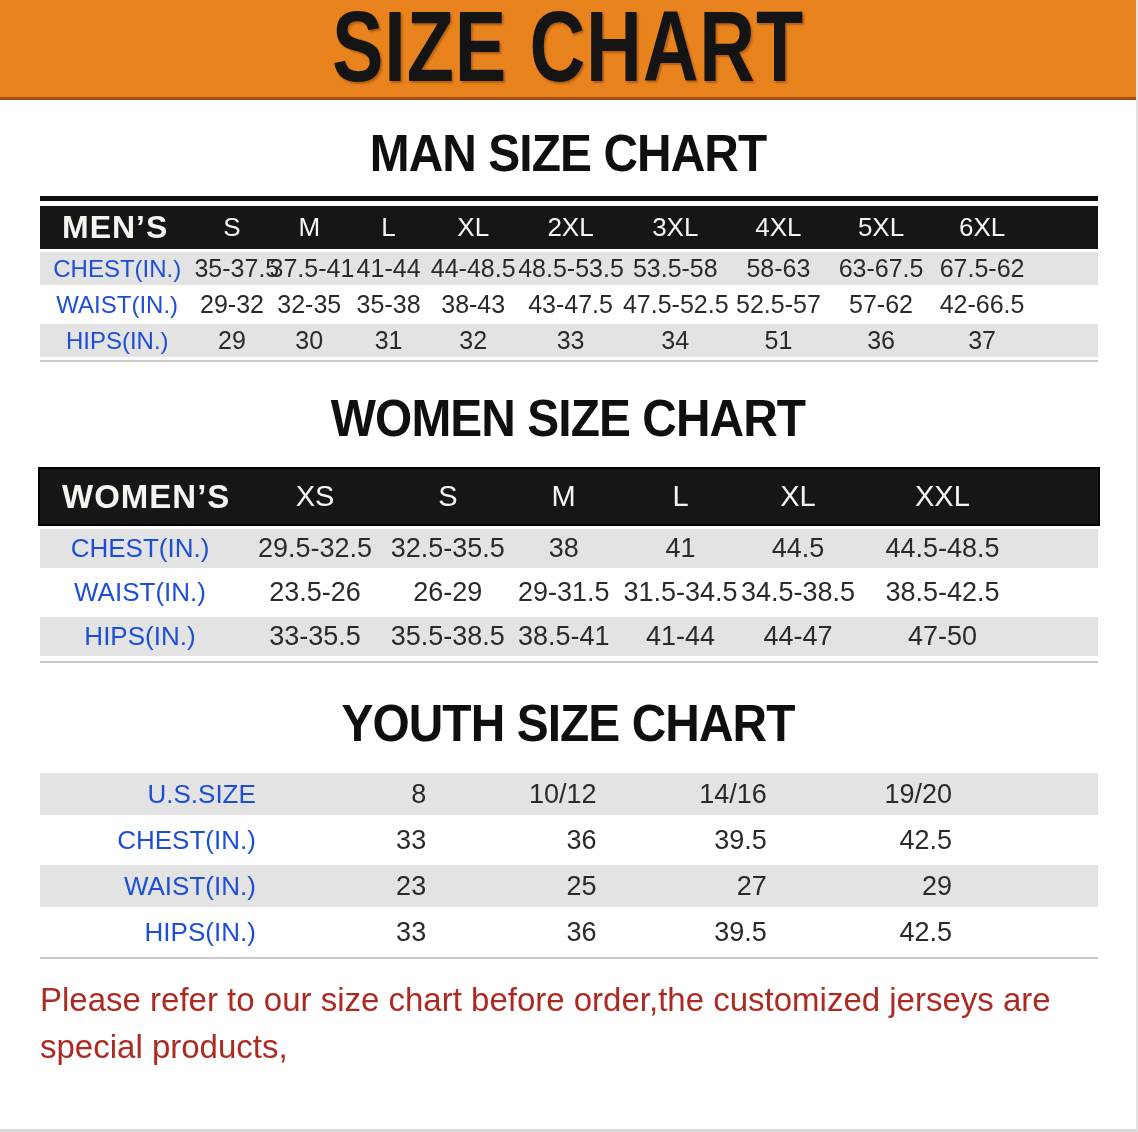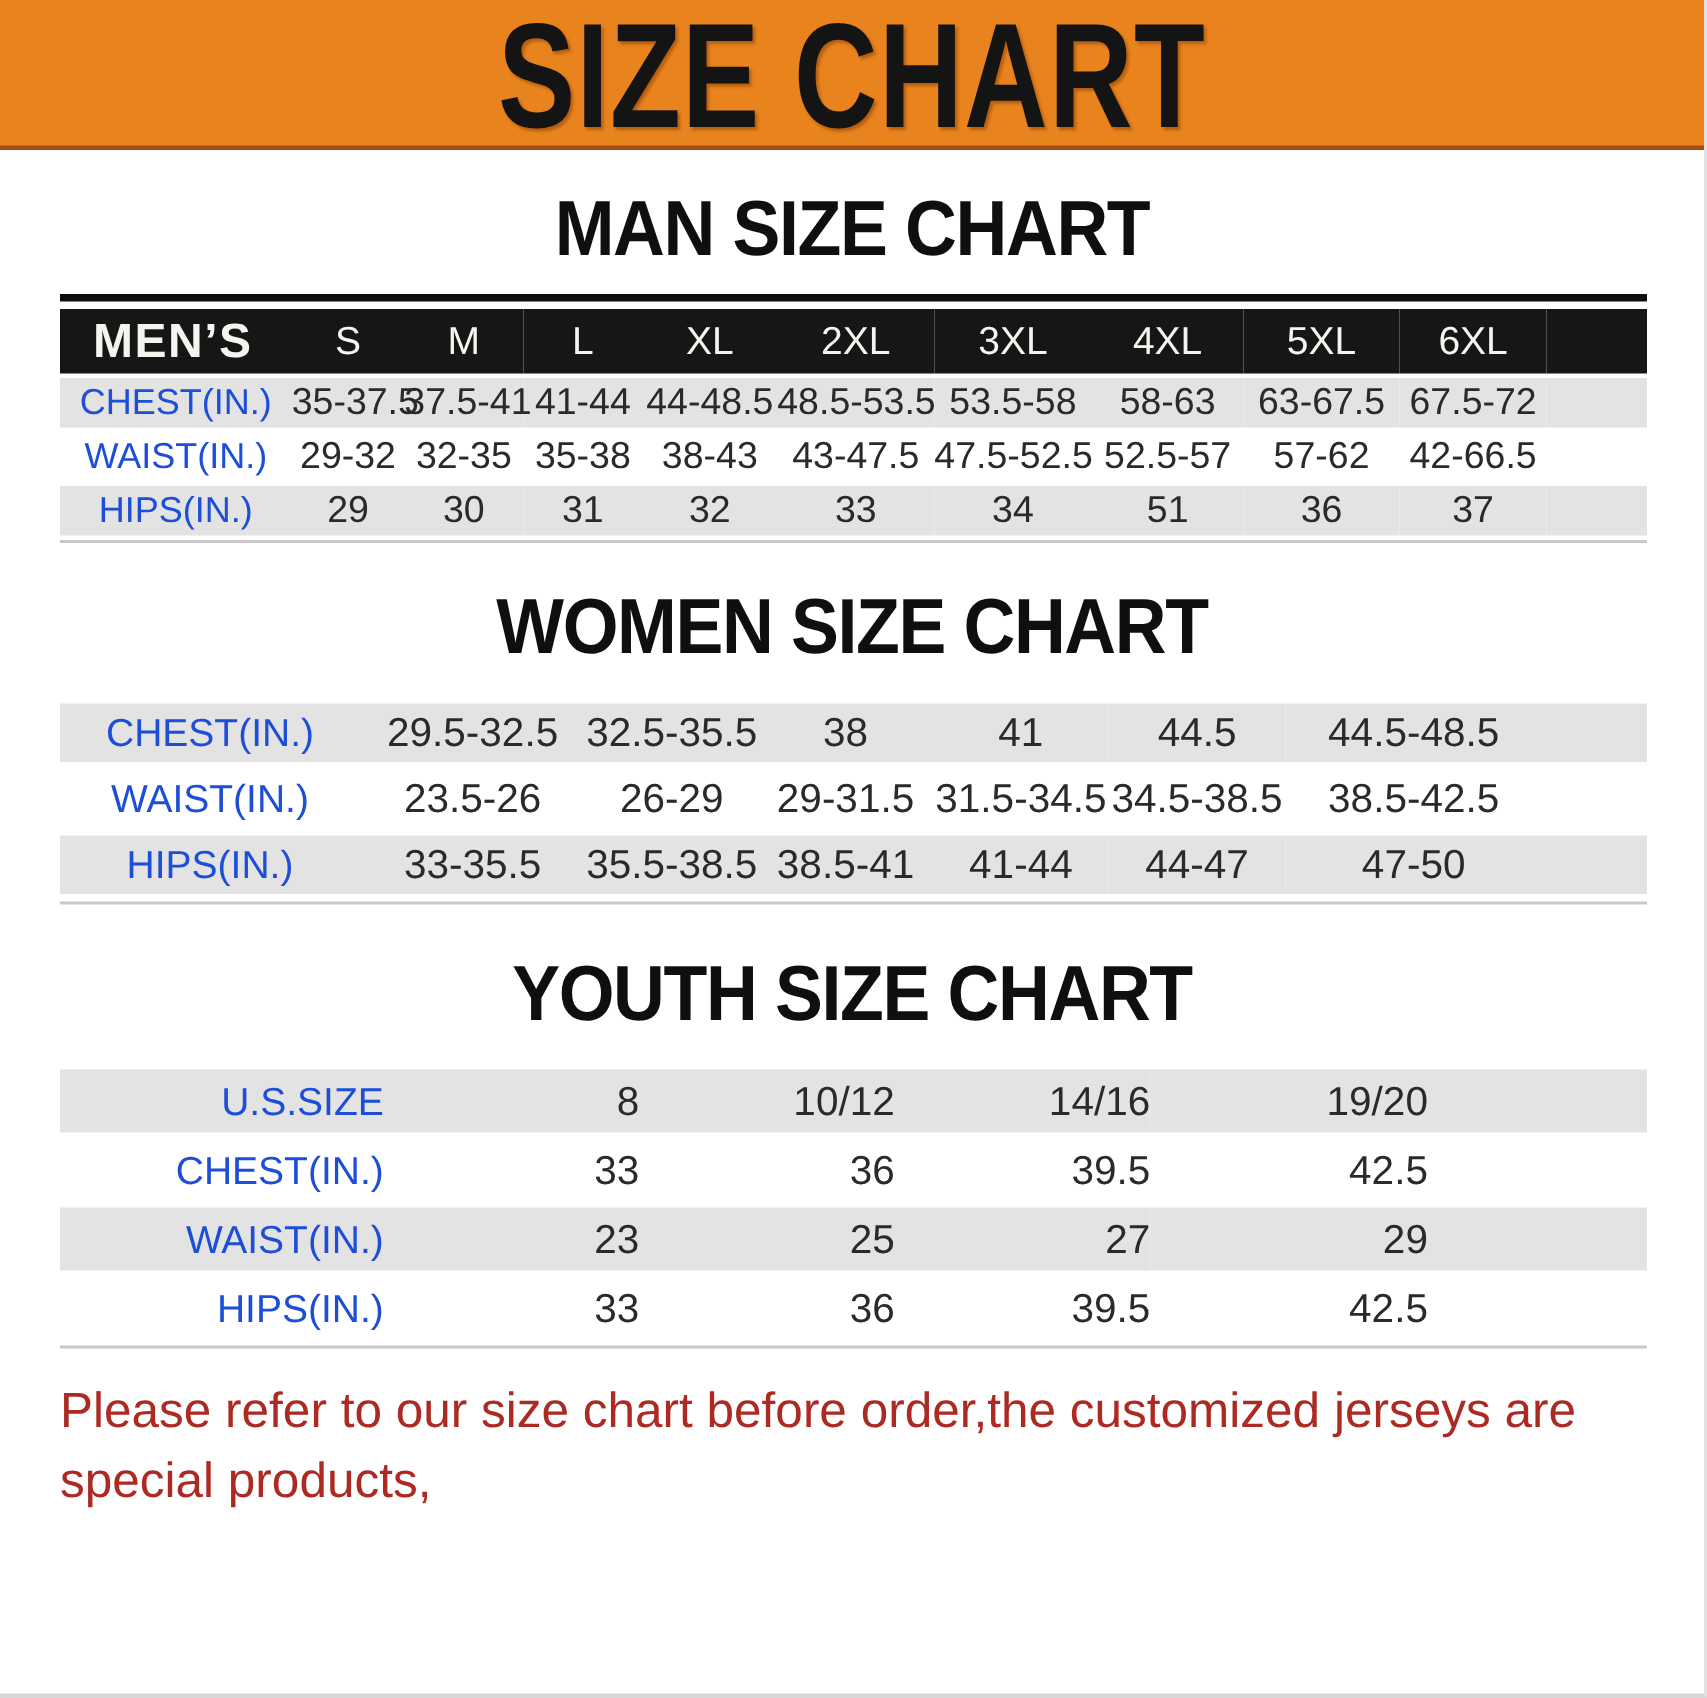--- a/index.html
+++ b/index.html
@@ -13,21 +13,21 @@
     border-right: 2px solid #e2e2e2;
     border-bottom: 3px solid #d8d8d8;
     position: relative;
   }
 
   
   .banner {
     height: 100px;
     background: #E8831D;
     border-bottom: 3px solid #A34E14;
-    display: flex; align-items: flex-end; justify-content: center;
+    display: flex; align-items: flex-start; justify-content: center;
     overflow: hidden;
   }
   .banner-title {
     font-size: 92px; font-weight: 800; line-height: 1;
     color: #141414;
     letter-spacing: 1px;
     transform: scale(0.84, 1.08);
     transform-origin: center;
     text-shadow: 2px 2px 2px rgba(120,50,0,0.45);
     white-space: nowrap;
@@ -148,21 +148,21 @@
     <tr class="data-row row-shade">
       <th class="row-label">CHEST(IN.)</th>
       <td>35-37.5</td>
       <td>37.5-41</td>
       <td>41-44</td>
       <td>44-48.5</td>
       <td>48.5-53.5</td>
       <td>53.5-58</td>
       <td>58-63</td>
       <td>63-67.5</td>
-      <td>67.5-72</td>
+      <td>67.5-62</td>
       <td></td>
     </tr>
     <tr class="data-row row-plain">
       <th class="row-label">WAIST(IN.)</th>
       <td>29-32</td>
       <td>32-35</td>
       <td>35-38</td>
       <td>38-43</td>
       <td>43-47.5</td>
       <td>47.5-52.5</td>
@@ -196,20 +196,30 @@
       <col style="width:18.9%">
         <col style="width:14.2%">
         <col style="width:10.9%">
         <col style="width:11.0%">
       <col style="width:11.1%">
         <col style="width:11.1%">
         <col style="width:16.2%">
         <col style="width:6.6%">
     </colgroup>
     <tbody>
+        <tr class="header-row">
+      <th class="corner-label">WOMEN’S</th>
+      <th>XS</th>
+      <th>S</th>
+      <th>M</th>
+      <th>L</th>
+      <th>XL</th>
+      <th>XXL</th>
+      <th></th>
+    </tr>
     <tr class="data-row row-shade">
       <th class="row-label">CHEST(IN.)</th>
       <td>29.5-32.5</td>
       <td>32.5-35.5</td>
       <td>38</td>
       <td>41</td>
       <td>44.5</td>
       <td>44.5-48.5</td>
       <td></td>
     </tr>

